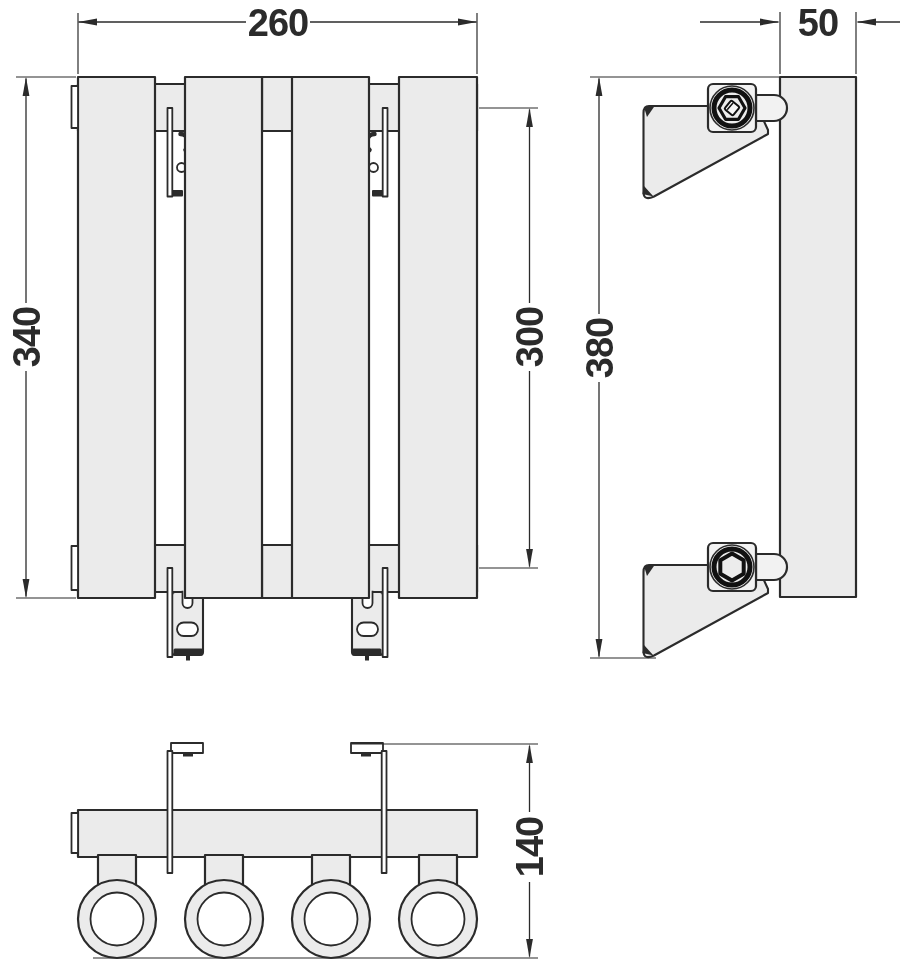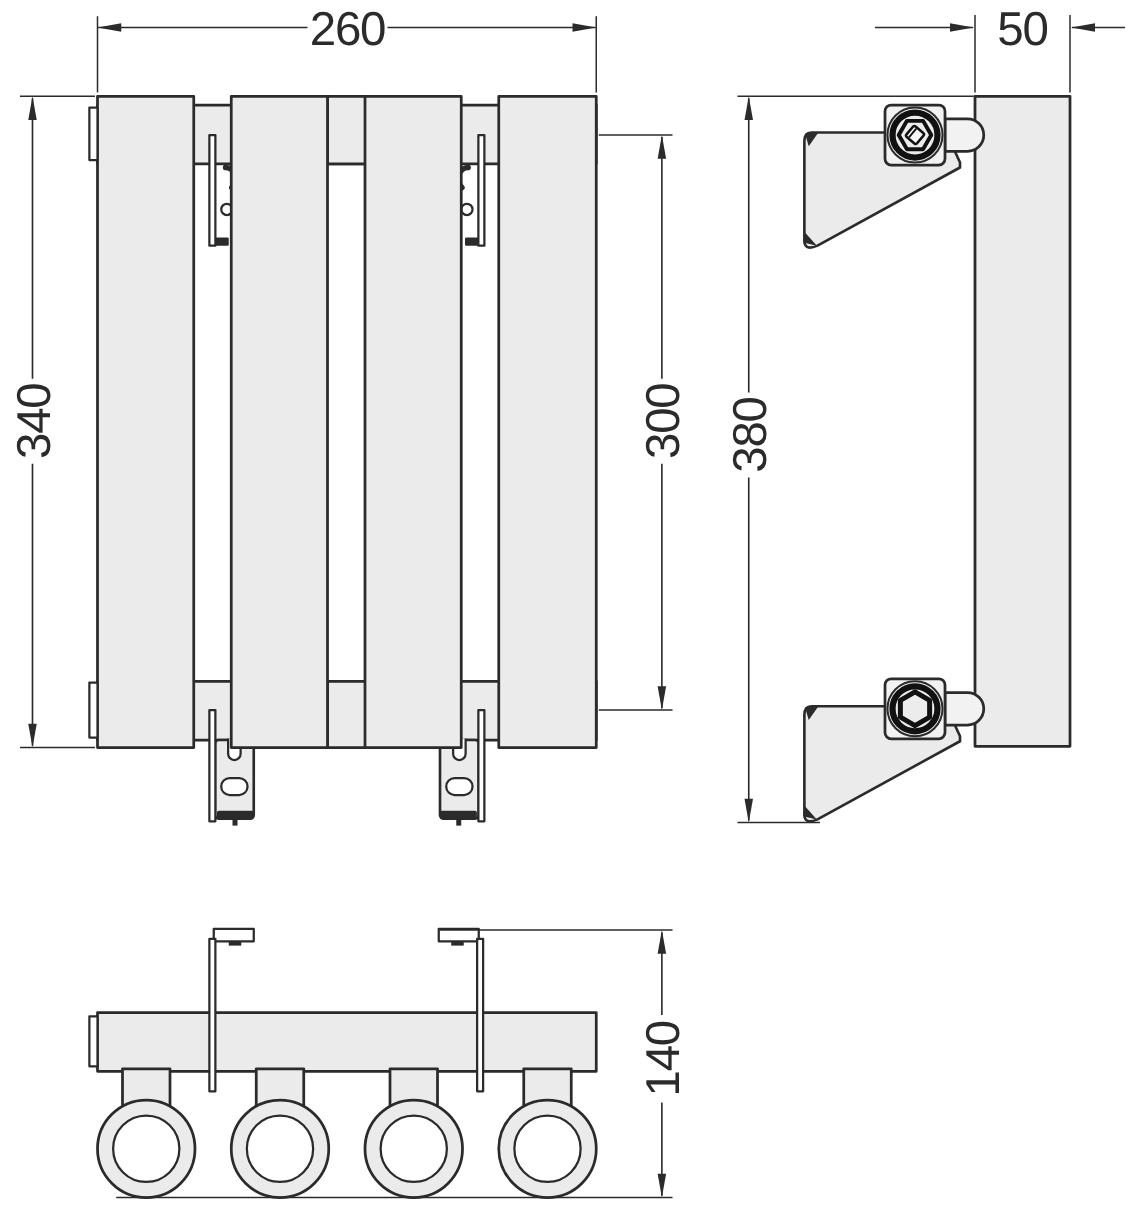--- a/index.html
+++ b/index.html
@@ -1,16 +1,16 @@
 <!DOCTYPE html>
 <html><head>
 <meta charset="utf-8">
 <style>
   html,body{margin:0;padding:0;background:#ffffff;}
-  .page{width:906px;height:970px;background:#ffffff;position:relative;overflow:hidden;}
+  .page{width:906px;height:970px;background:#ffffff;position:relative;overflow:hidden;font-weight:bold;}
   svg{display:block;}
   .obj{fill:#ebebeb;stroke:#2b2b2b;stroke-width:2.2;stroke-linejoin:round;}
   .objw{fill:#ffffff;stroke:#2b2b2b;stroke-width:1.8;stroke-linejoin:round;}
   .plate{fill:#ebebeb;stroke:#2b2b2b;stroke-width:2.1;stroke-linejoin:round;}
   .fit{fill:#f2f2f2;stroke:#2b2b2b;stroke-width:2.2;}
   .fitring{fill:#ececec;stroke:#111111;stroke-width:5;}
   .fitthin{fill:#efefef;stroke:#2b2b2b;stroke-width:1.6;}
   .hex{fill:#ececec;stroke:#111111;stroke-linejoin:round;}
   .dark{fill:#2b2b2b;stroke:none;}
   .dim{stroke:#2b2b2b;stroke-width:1.3;fill:none;}

